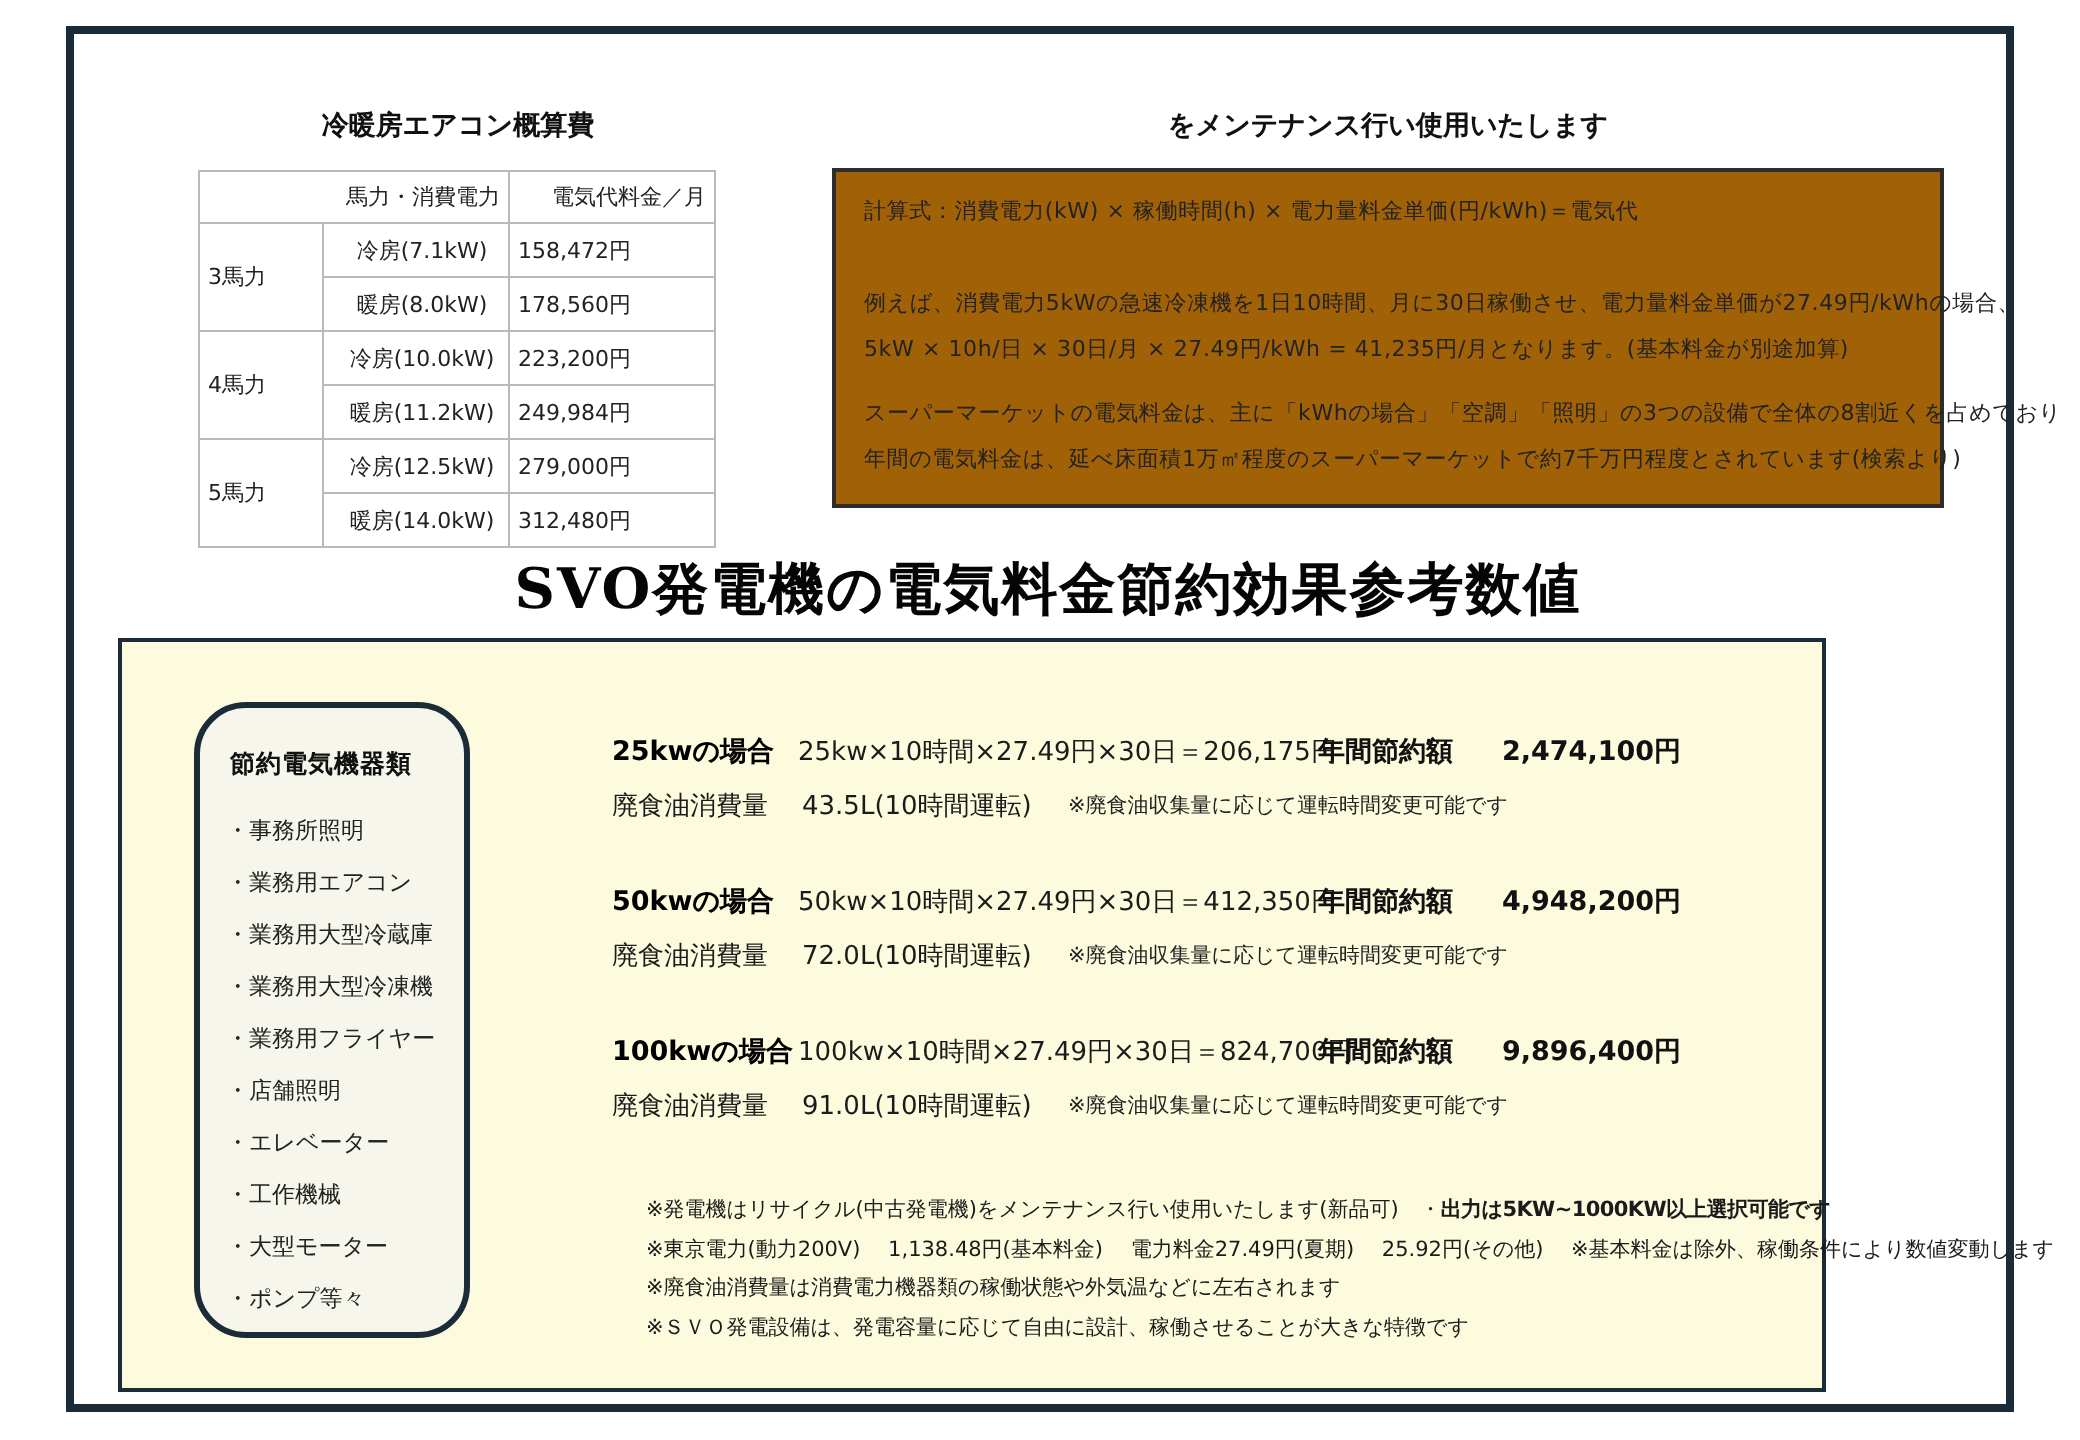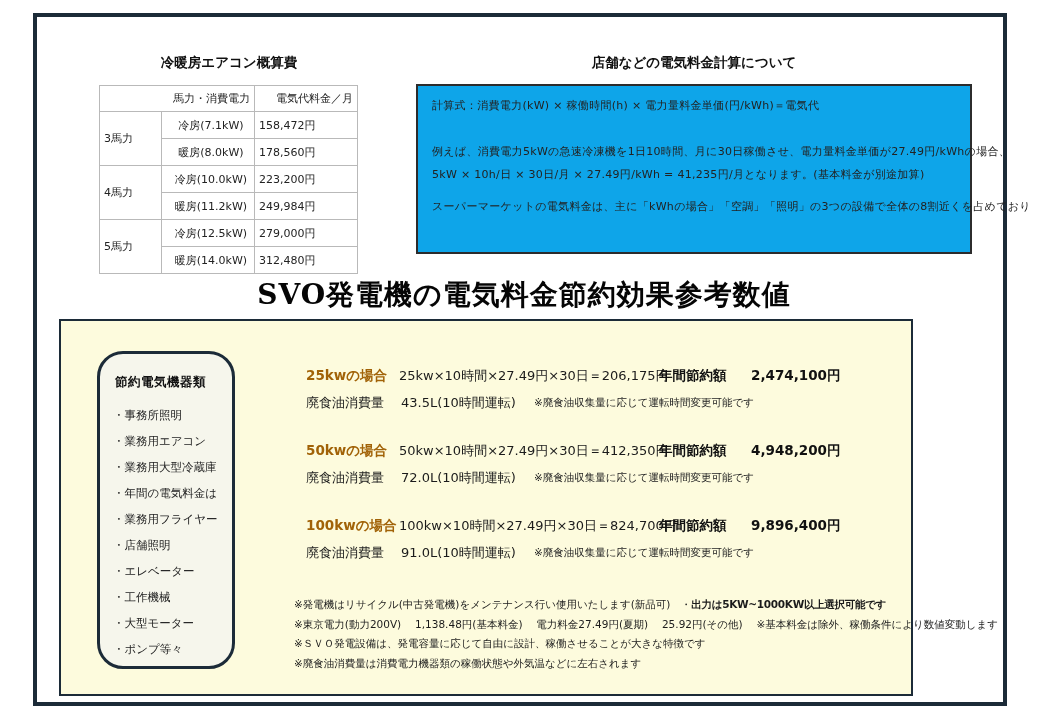--- a/index.html
+++ b/index.html
@@ -35,21 +35,21 @@
   .aircon-table td.hp   { width:62px;  text-align:left; }
   .aircon-table td.mode { width:93px;  text-align:center; padding-left:10px; }
   .aircon-table td.cost { width:103px; text-align:left; }
   
   .calc-title {
     position:absolute; left:379px; top:37px; width:556px;
     text-align:center; font-weight:bold; font-size:13.5px; color:#111;
   }
   .calc-box {
     position:absolute; left:379px; top:67px; width:556px; height:170px;
-    border:2px solid #2c2c2c; background:#0ea5e9;text-decoration:underline;
+    border:2px solid #2c2c2c; background:#a16207;text-decoration:underline;
   }
   .calc-box .line { position:absolute; left:14px; right:8px; font-size:11px; letter-spacing:0.3px; white-space:nowrap; color:#222; }
   .calc-line-0 { top:12px; }
   .calc-line-1 { top:58px; }
   .calc-line-2 { top:81px; }
   .calc-line-3 { top:113px; }
   .calc-line-4 { top:136px; }
   
   .main-title {
     position:absolute; left:0; top:259px; width:974px;
@@ -65,31 +65,31 @@
     position:absolute; left:36px; top:30px; width:138px; height:318px;
     background:#f6f6ec; border:3px solid #1c2b38; border-radius:26px;
   }
   .equip-title {
     position:absolute; left:15px; top:20px;
     font-size:12.5px; font-weight:bold; color:#111; letter-spacing:0.5px;
   }
   .equip-items { position:absolute; left:13px; top:48px; }
   .equip-items .item { height:26px; line-height:26px; font-size:11.5px; white-space:nowrap; color:#222; }
   .case-row { position:absolute; left:0; width:930px; height:20px; }
-  .case-row .label  { position:absolute; left:245px; font-size:13.5px; font-weight:bold; color:#a16207; white-space:nowrap; }
+  .case-row .label  { position:absolute; left:245px; font-size:13.5px; font-weight:bold; color:#000000; white-space:nowrap; }
   .case-row .formula{ position:absolute; left:338px; font-size:13px; white-space:nowrap; color:#1b1b1b; }
   .case-row .annual-label  { position:absolute; left:598px; font-size:13.5px; font-weight:bold; color:#111; white-space:nowrap; }
   .case-row .annual-amount { position:absolute; left:690px; font-size:13.5px; font-weight:bold; color:#111; white-space:nowrap; }
   .oil-row .oil-label { position:absolute; left:245px; font-size:13px; white-space:nowrap; }
   .oil-row .oil-value { position:absolute; left:340px; font-size:13px; white-space:nowrap; }
   .oil-row .oil-note  { position:absolute; left:473px; top:2px; font-size:10.5px; white-space:nowrap; color:#222; }
   .case-0-main { top:46px; }  .case-0-oil { top:73px; }
   .case-1-main { top:121px; } .case-1-oil { top:148px; }
   .case-2-main { top:196px; } .case-2-oil { top:223px; }
-  .notes { position:absolute; left:233px; top:277px; width:660px; }
+  .notes { position:absolute; left:262px; top:277px; width:660px; }
   .notes .note { height:19.5px; font-size:10.5px; white-space:nowrap; color:#1b1b1b; }
   .notes .note b { font-weight:bold; letter-spacing:-0.3px; }
 </style>
 </head>
 <body>
 
 <div class="page">
 
   <div class="aircon-title">冷暖房エアコン概算費</div>
   <table class="aircon-table">
@@ -123,39 +123,40 @@
         <td class="mode">冷房(12.5kW)</td>
         <td class="cost">279,000円</td>
       </tr>
       <tr>
         <td class="mode">暖房(14.0kW)</td>
         <td class="cost">312,480円</td>
       </tr>
     </tbody>
   </table>
 
-  <div class="calc-title">店舗などの電気料金計算について</div>
+  <div class="calc-title">をメンテナンス行い使用いたします</div>
   <div class="calc-box">
     <div class="line calc-line-0">計算式：消費電力(kW) × 稼働時間(h) × 電力量料金単価(円/kWh)＝電気代</div>
     <div class="line calc-line-1">例えば、消費電力5kWの急速冷凍機を1日10時間、月に30日稼働させ、電力量料金単価が27.49円/kWhの場合、</div>
     <div class="line calc-line-2">5kW × 10h/日 × 30日/月 × 27.49円/kWh = 41,235円/月となります。(基本料金が別途加算)</div>
     <div class="line calc-line-3">スーパーマーケットの電気料金は、主に「kWhの場合」「空調」「照明」の3つの設備で全体の8割近くを占めており</div>
+    <div class="line calc-line-4">年間の電気料金は、延べ床面積1万㎡程度のスーパーマーケットで約7千万円程度とされています(検索より)</div>
   </div>
 
   <div class="main-title">SVO発電機の電気料金節約効果参考数値</div>
 
   <div class="panel">
 
     <div class="equip-box">
       <div class="equip-title">節約電気機器類</div>
       <div class="equip-items">
         <div class="item">・事務所照明</div>
         <div class="item">・業務用エアコン</div>
         <div class="item">・業務用大型冷蔵庫</div>
-        <div class="item">・年間の電気料金は</div>
+        <div class="item">・業務用大型冷凍機</div>
         <div class="item">・業務用フライヤー</div>
         <div class="item">・店舗照明</div>
         <div class="item">・エレベーター</div>
         <div class="item">・工作機械</div>
         <div class="item">・大型モーター</div>
         <div class="item">・ポンプ等々</div>
       </div>
     </div>
 
     <div class="case-row case-0-main">
@@ -190,18 +191,18 @@
     </div>
     <div class="case-row oil-row case-2-oil">
       <span class="oil-label">廃食油消費量</span>
       <span class="oil-value">91.0L(10時間運転)</span>
       <span class="oil-note">※廃食油収集量に応じて運転時間変更可能です</span>
     </div>
 
     <div class="notes">
       <div class="note"><span>※発電機はリサイクル(中古発電機)をメンテナンス行い使用いたします(新品可)　・</span><b>出力は5KW~1000KW以上選択可能です</b></div>
       <div class="note">※東京電力(動力200V)　 1,138.48円(基本料金)　 電力料金27.49円(夏期)　 25.92円(その他)　 ※基本料金は除外、稼働条件により数値変動します</div>
+      <div class="note">※廃食油消費量は消費電力機器類の稼働状態や外気温などに左右されます</div>
       <div class="note">※ＳＶＯ発電設備は、発電容量に応じて自由に設計、稼働させることが大きな特徴です</div>
-      <div class="note">※廃食油消費量は消費電力機器類の稼働状態や外気温などに左右されます</div>
     </div>
 
   </div>
 </div>
 
 </body></html>

